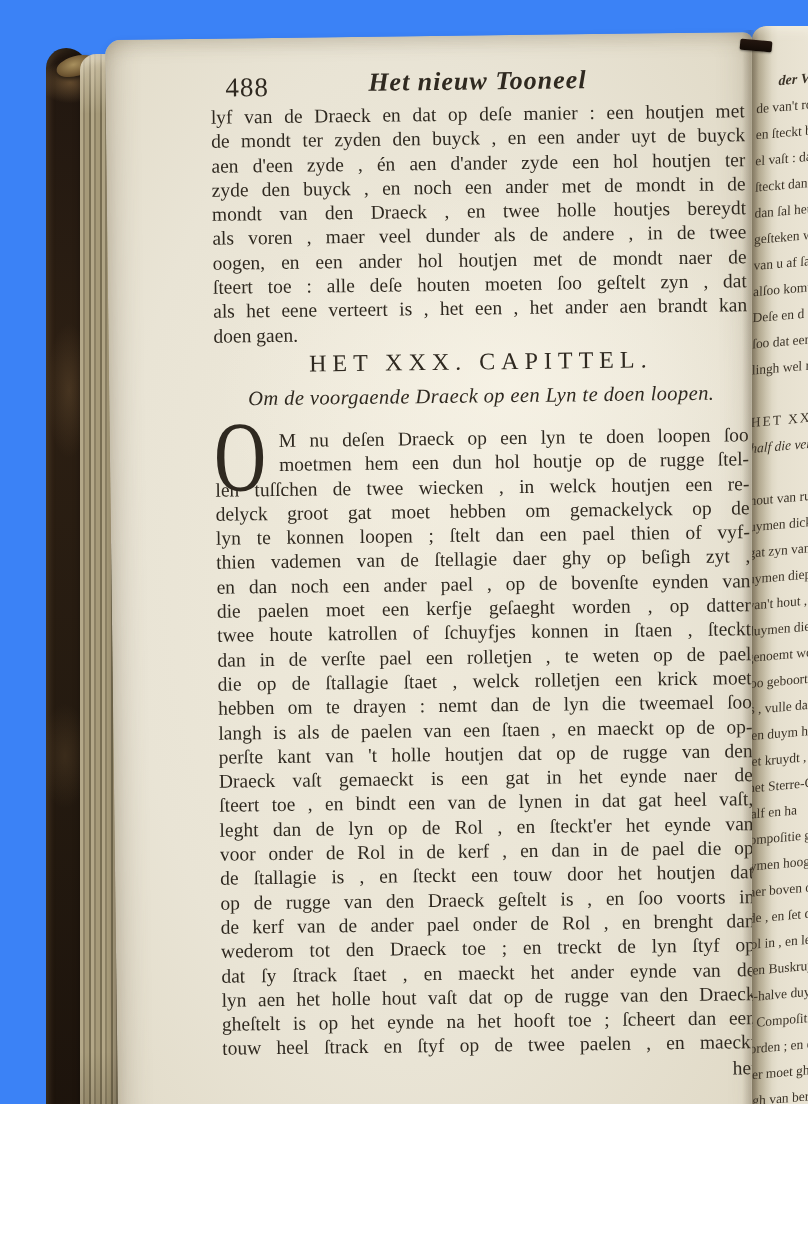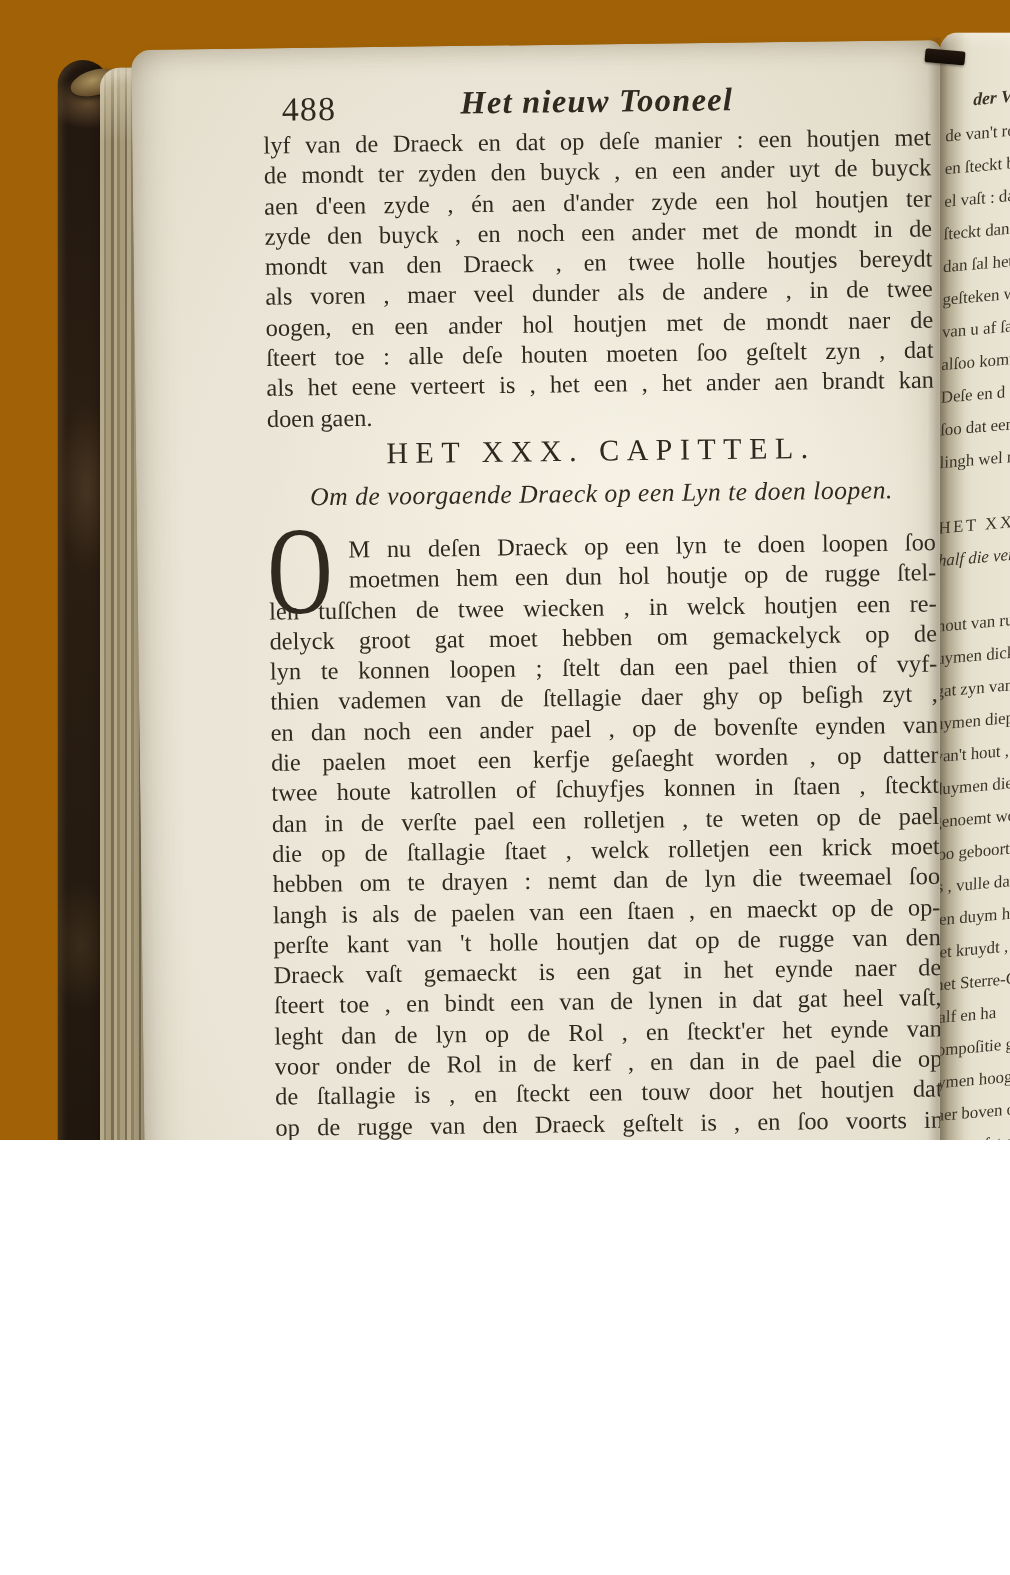--- a/index.html
+++ b/index.html
@@ -1,18 +1,18 @@
 <!DOCTYPE html>
 <html><head>
 <meta charset="utf-8">
 <style>
   html,body { margin:0; padding:0; background:#ffffff; }
   .stage {
-    position:relative; width:808px; height:912px; overflow:hidden;
-    background:#a16207;
+    position:relative; width:808px; height:1104px; overflow:hidden;
+    background:#3b82f6;
     font-family:"Liberation Serif","DejaVu Serif",serif;
   }
   
   .spine {
     position:absolute; left:46px; top:48px; width:42px; height:1142px;
     background:
       radial-gradient(46px 30px at 58% 3%, rgba(150,115,70,.55), transparent 70%),
       radial-gradient(30px 90px at 55% 30%, rgba(120,92,58,.35), transparent 75%),
       radial-gradient(34px 70px at 45% 62%, rgba(110,84,52,.30), transparent 75%),
       radial-gradient(40px 60px at 60% 96%, rgba(90,65,40,.45), transparent 75%),

